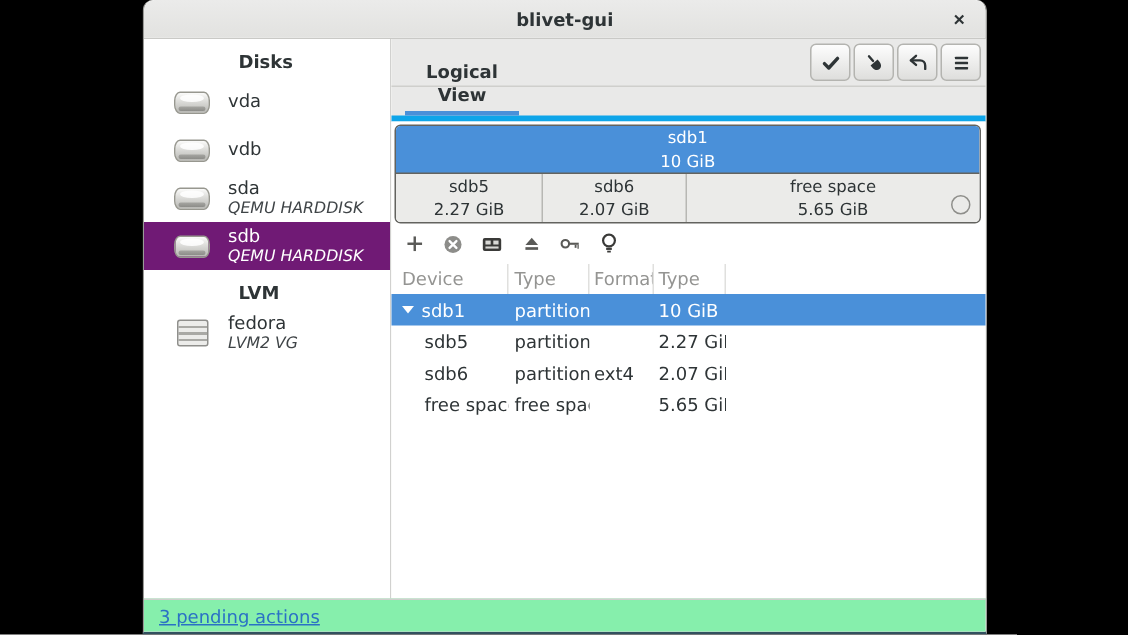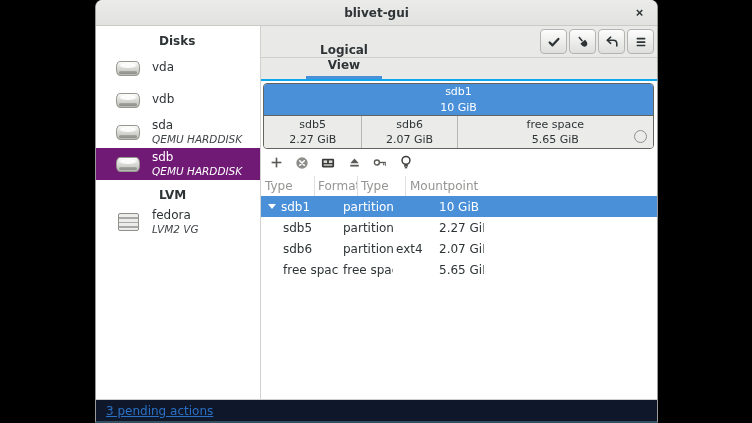--- a/index.html
+++ b/index.html
@@ -41,22 +41,22 @@
 
   
   .panel { flex:1; display:flex; flex-direction:column; min-width:0; background:#fff; }
 
   .toolbar { height:32px; flex:0 0 32px; background:#e9e9e8; border-bottom:1px solid #cfcfcc;
              display:flex; align-items:center; justify-content:flex-end; padding-right:3px; gap:2px; }
   .tb-btn { width:27px; height:25px; border:1px solid #b4b4b0; border-radius:4px;
             background:linear-gradient(#fdfdfd,#dededc); display:flex; align-items:center; justify-content:center; }
   .tb-btn svg { display:block; }
 
-  .tabbar { height:23px; flex:0 0 23px; background:#e9e9e8; border-bottom:2px solid #0ea5e9;
-            display:flex; align-items:flex-end;padding-left:36px; }
+  .tabbar { height:23px; flex:0 0 23px; background:#e9e9e8; border-bottom:4px solid #0ea5e9;
+            display:flex; align-items:flex-end; }
   .tab { margin-left:9px; width:76px; text-align:center; font-weight:bold; color:#2e3436;
          padding-bottom:3px; border-bottom:3px solid #4a90d9; line-height:15px; }
 
   .content { flex:1; background:#fff; display:flex; flex-direction:column; min-height:0;text-align:center; }
 
   
   .diagram { margin:2px 3px 0 2px; border:1px solid #63635f; border-radius:4px; overflow:hidden; }
   .diag-top { height:32px; background:#4a90d9; color:#fff; display:flex; flex-direction:column;
               align-items:center; justify-content:center; font-size:11px; line-height:1.4;
               border-bottom:1px solid #63635f; }
@@ -84,21 +84,21 @@
   .c-size   { flex:0 0 48px; padding-left:3px; }
   .c-mount  { flex:1; padding-left:4px; }
   .trow.header .tcell { border-right:1px solid #e0e0de; }
   .trow.header .c-mount { border-right:none; }
   .trow.selected { background:#4a90d9; color:#fff; }
   .expander { width:0; height:0; border-left:4px solid transparent; border-right:4px solid transparent;
               border-top:5px solid currentColor; margin-right:5px; margin-left:0px; }
   .indent { padding-left:22px; }
 
   
-  .statusbar { height:22px; flex:0 0 22px; background:#0f172a; border-top:1px solid #cfcfcd;
+  .statusbar { height:22px; flex:0 0 22px; background:#86efac; border-top:1px solid #cfcfcd;
                display:flex; align-items:center; padding-left:10px; }
   .statusbar a { color:#2a71c5; text-decoration:underline; }
 </style>
 </head>
 <body>
 
 <div class="window">
 
   <div class="titlebar">
     <span class="title">blivet-gui</span>
@@ -263,24 +263,24 @@
             <svg width="12" height="15" viewBox="0 0 14 17">
                 <circle cx="7" cy="6" r="4.6" fill="none" stroke="#3a3a38" stroke-width="1.7"></circle>
                 <rect x="4.8" y="11.5" width="4.4" height="1.8" fill="#3a3a38"></rect>
                 <rect x="5.6" y="13.9" width="2.8" height="1.4" fill="#3a3a38"></rect>
               </svg>
           </span>
         </div>
 
         <div class="dev-table">
           <div class="trow header">
+            <div class="tcell c-device">Device</div>
             <div class="tcell c-type">Type</div>
             <div class="tcell c-format">Format</div>
             <div class="tcell c-size">Type</div>
-            <div class="tcell c-mount">Mountpoint</div>
           </div>
 
           <div class="trow selected">
             <div class="tcell c-device">
                 <span class="expander"></span>
                 <span>sdb1</span>
               </div>
             <div class="tcell c-type">partition</div>
             <div class="tcell c-format"></div>
             <div class="tcell c-size">10 GiB</div>

